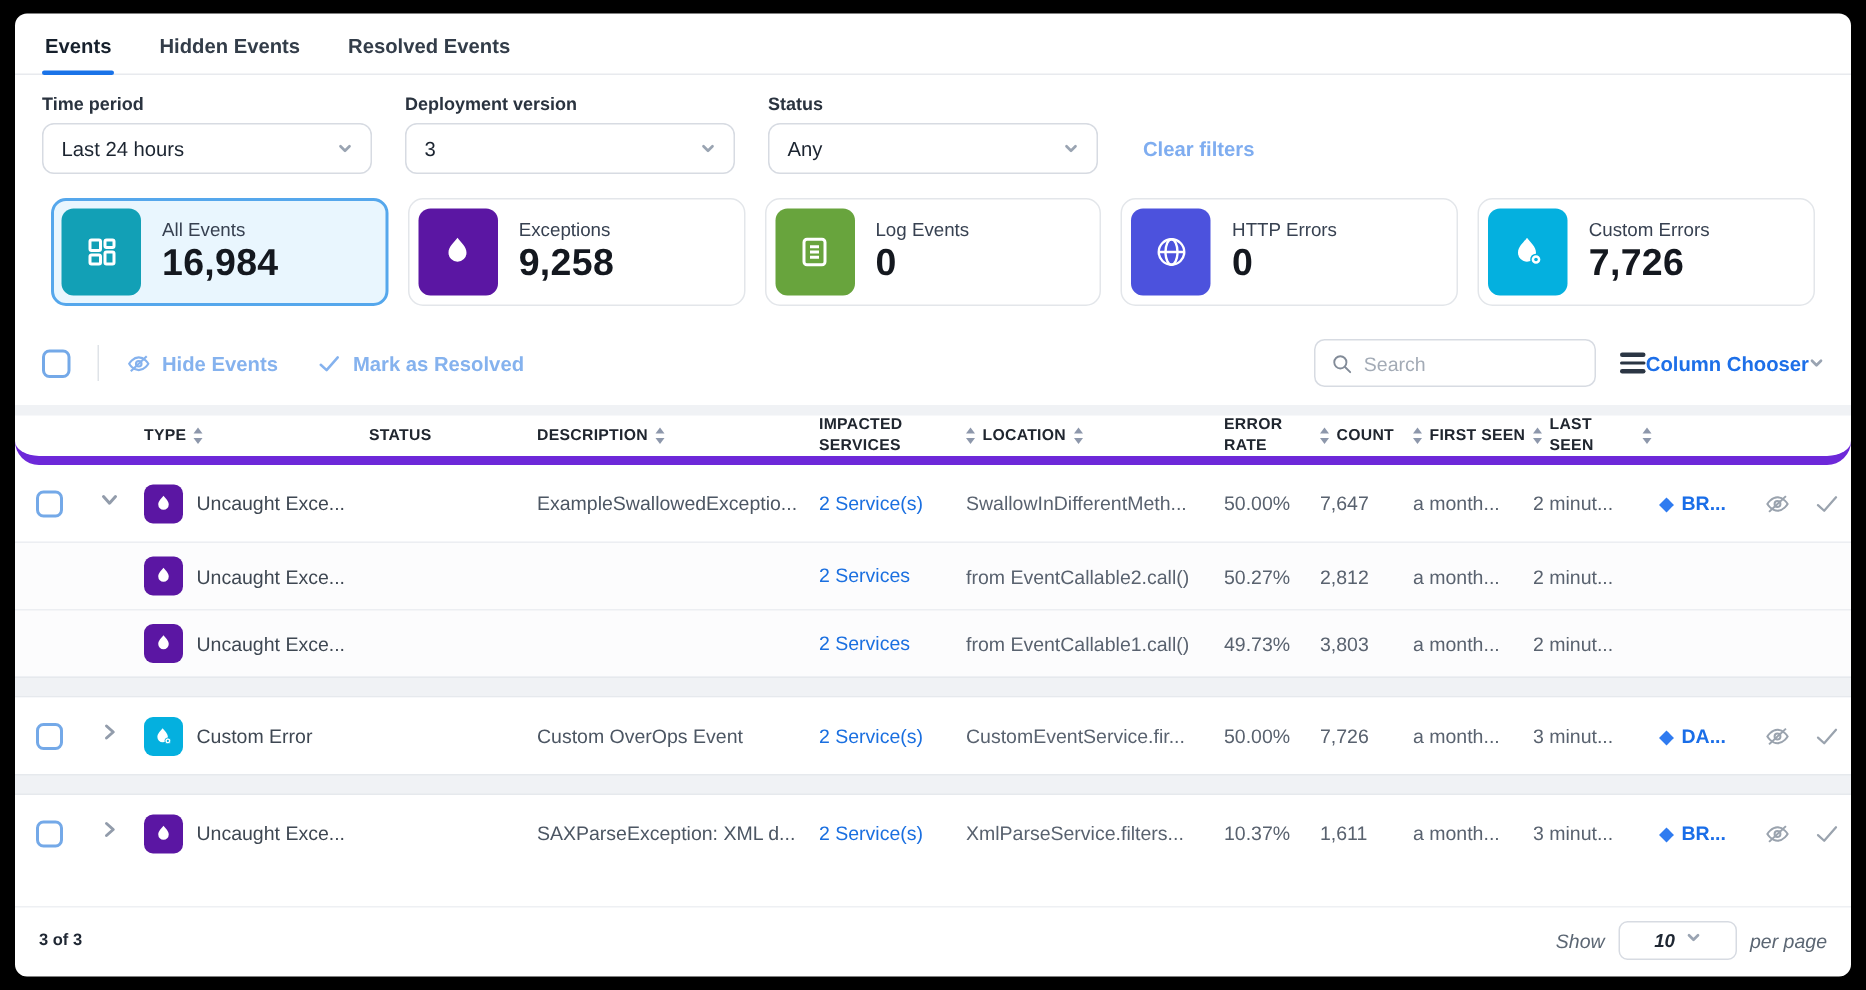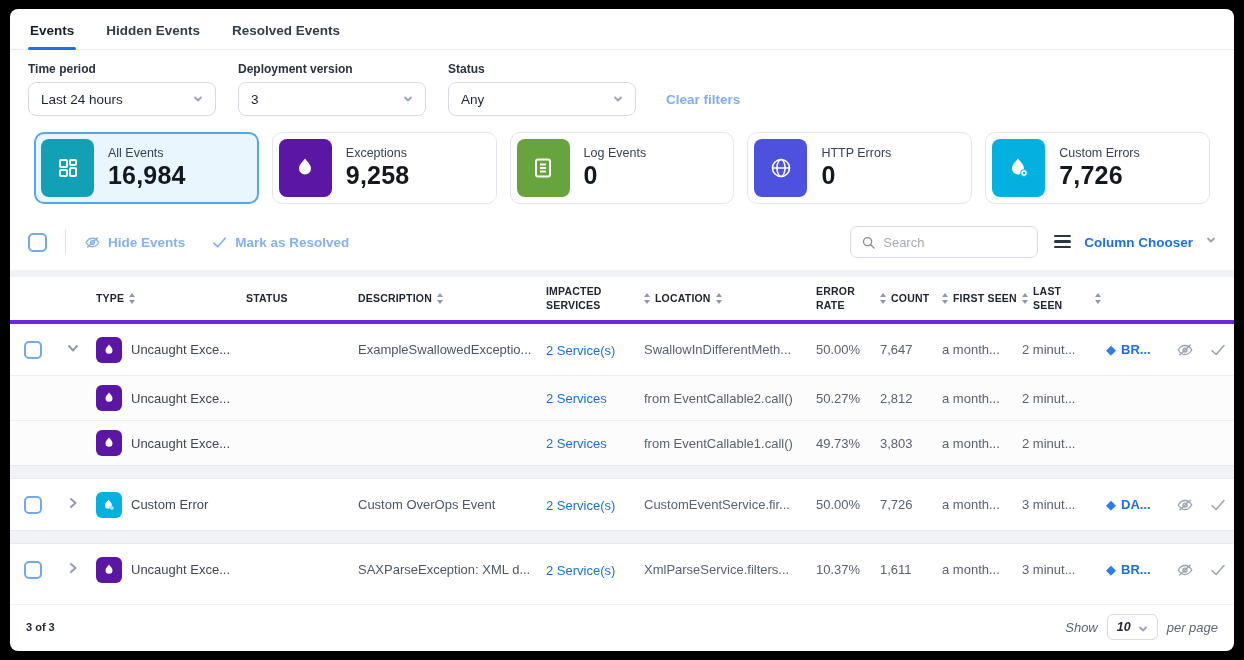--- a/index.html
+++ b/index.html
@@ -10,21 +10,21 @@
   
   .tabbar { display:flex; gap:28px; padding:0 18px; border-bottom:1px solid #e8eaee; }
   .tab { padding:14px 2px 11px; font-size:13.5px; font-weight:600; color:#333d49; cursor:pointer; position:relative; }
   .tab.active { color:#16202c; font-weight:700; }
   .tab.active::after { content:""; position:absolute; left:0; right:0; bottom:-1px; height:3px; background:#1a73e8; border-radius:2px; }
 
   
   .filters { display:flex; align-items:flex-end; gap:22px; padding:12px 18px 14px; }
   .filter { display:flex; flex-direction:column; gap:6px; }
   .filter-label { font-size:12px; font-weight:700; color:#2a333f; }
-  .select { width:188px; height:34px; border:1px solid #d7dbe2; border-radius:8px; background:#fff; display:flex; align-items:center; justify-content:space-between; padding:0 12px; font-size:13.5px; color:#1b2430; cursor:pointer; }
+  .select { width:220px; height:34px; border:1px solid #d7dbe2; border-radius:8px; background:#fff; display:flex; align-items:center; justify-content:space-between; padding:0 12px; font-size:13.5px; color:#1b2430; cursor:pointer; }
   .chev { width:10px; height:10px; flex:none; }
   .chev polyline { fill:none; stroke:#9aa4b2; stroke-width:1.8; stroke-linecap:round; stroke-linejoin:round; }
   .clear-filters { font-size:13.5px; font-weight:700; color:#7fadf0; margin:0 0 9px 8px; cursor:pointer; }
 
   
   .cards { display:flex; gap:13px; padding:2px 24px 14px; }
   .card { flex:1; display:flex; align-items:center; border:1px solid #e3e6ea; border-radius:10px; background:#fff; height:72px; padding:6px; cursor:pointer; }
   .card.selected { border:2px solid #55a7ec; background:#e9f6fe; padding:5px; }
   .card-icon { width:53px; height:58px; border-radius:8px; display:flex; align-items:center; justify-content:center; flex:none; }
   .card-icon svg { width:24px; height:24px; }
@@ -35,29 +35,29 @@
   
   .toolbar { display:flex; align-items:center; padding:8px 18px 12px; }
   .cb { width:19px; height:19px; border:2px solid #74a9e8; border-radius:5px; background:#fff; flex:none; cursor:pointer; }
   .vdiv { width:1px; height:24px; background:#dfe3e8; margin:0 18px; }
   .tb-btn { display:flex; align-items:center; gap:7px; font-size:13.5px; font-weight:700; color:#85b2ee; margin-right:26px; cursor:pointer; }
   .tb-btn svg { width:17px; height:17px; }
   .tb-right { margin-left:auto; display:flex; align-items:center; gap:16px; }
   .search { width:188px; height:32px; border:1px solid #d7dbe2; border-radius:7px; display:flex; align-items:center; gap:7px; padding:0 10px; background:#fff; }
   .search input { border:none; outline:none; font-size:13px; color:#333; width:110px; font-family:inherit; background:transparent; }
   .search input::placeholder { color:#a3abb6; }
-  .colchooser { display:flex; gap:13px; cursor:pointer; }
+  .colchooser { display:flex; align-items:center; gap:0; cursor:pointer; }
   .burger { display:flex; flex-direction:column; gap:3px; }
   .burger i { display:block; width:17px; height:2.6px; background:#2b3644; border-radius:2px; }
   .colchooser-label { font-size:13.5px; font-weight:700; color:#1d6fe8; }
 
   
   .tband { height:7px; background:#f0f2f5; }
   .trow { display:grid; grid-template-columns:42px 30px 150px 112px 188px 98px 172px 64px 62px 80px 84px 70px 1fr; align-items:center; padding-left:14px; }
-  .thead { height:47px; border-bottom:4px solid #6d28d9; }
+  .thead { height:33px; border-bottom:6px solid #6d28d9;border-radius:16px; }
   .th { font-size:10.5px; font-weight:700; color:#20262f; display:flex; align-items:center; letter-spacing:.2px; line-height:1.25; }
   .sort { display:inline-flex; flex-direction:column; gap:2.5px; margin:0 5px; }
   .sort i { width:0; height:0; border-left:3.5px solid transparent; border-right:3.5px solid transparent; }
   .sort .up { border-bottom:4.5px solid #8d97ab; }
   .sort .dn { border-top:4.5px solid #8d97ab; }
   .row { height:51px; background:#fff; }
   .subrow { height:45px; background:#fcfcfd; border-top:1px solid #eceef2; }
   .gap { height:14px; background:#f0f2f5; border-top:1px solid #e6e9ed; border-bottom:1px solid #e6e9ed; }
   .exp { width:14px; height:14px; cursor:pointer; }
   .exp polyline { fill:none; stroke:#929cab; stroke-width:2; stroke-linecap:round; stroke-linejoin:round; }
@@ -75,21 +75,21 @@
   .act { cursor:pointer; }
 
   
   .footer { margin-top:auto; display:flex; align-items:center; padding:9px 16px 11px; border-top:1px solid #eef0f3; }
   .count-summary { font-size:11px; font-weight:700; color:#1f2733; }
   .pager { position:absolute; left:50%; transform:translateX(-50%); display:flex; align-items:center; border:1px solid #e2e5ea; border-radius:999px; overflow:hidden; background:#fff; height:34px; box-shadow:0 1px 2px rgba(20,30,50,.05); }
   .footer { position:relative; }
   .pg-btn { padding:0 18px; font-size:13px; font-weight:600; color:#97a1ad; height:100%; display:flex; align-items:center; cursor:pointer; }
   .pg-page { width:46px; height:100%; background:#1b8fd9; color:#fff; font-size:13px; font-weight:700; display:flex; align-items:center; justify-content:center; cursor:pointer; }
   .show { margin-left:auto; display:flex; align-items:center; gap:9px; font-size:13px; color:#5b6673;font-style:italic; }
-  .pp-select { display:flex; align-items:flex-end; gap:7px; border:1px solid #d7dbe2; border-radius:6px; padding:5px 9px; cursor:pointer; }
+  .pp-select { display:flex; align-items:flex-start; gap:7px; border:1px solid #d7dbe2; border-radius:6px; padding:5px 23px; cursor:pointer; }
   .pp-select b { font-size:12.5px; color:#1f2733; }
 </style>
 </head>
 <body>
 
 <div class="frame">
 <div class="app">
 
   <div class="tabbar">
     <div class="tab active">Events</div>

